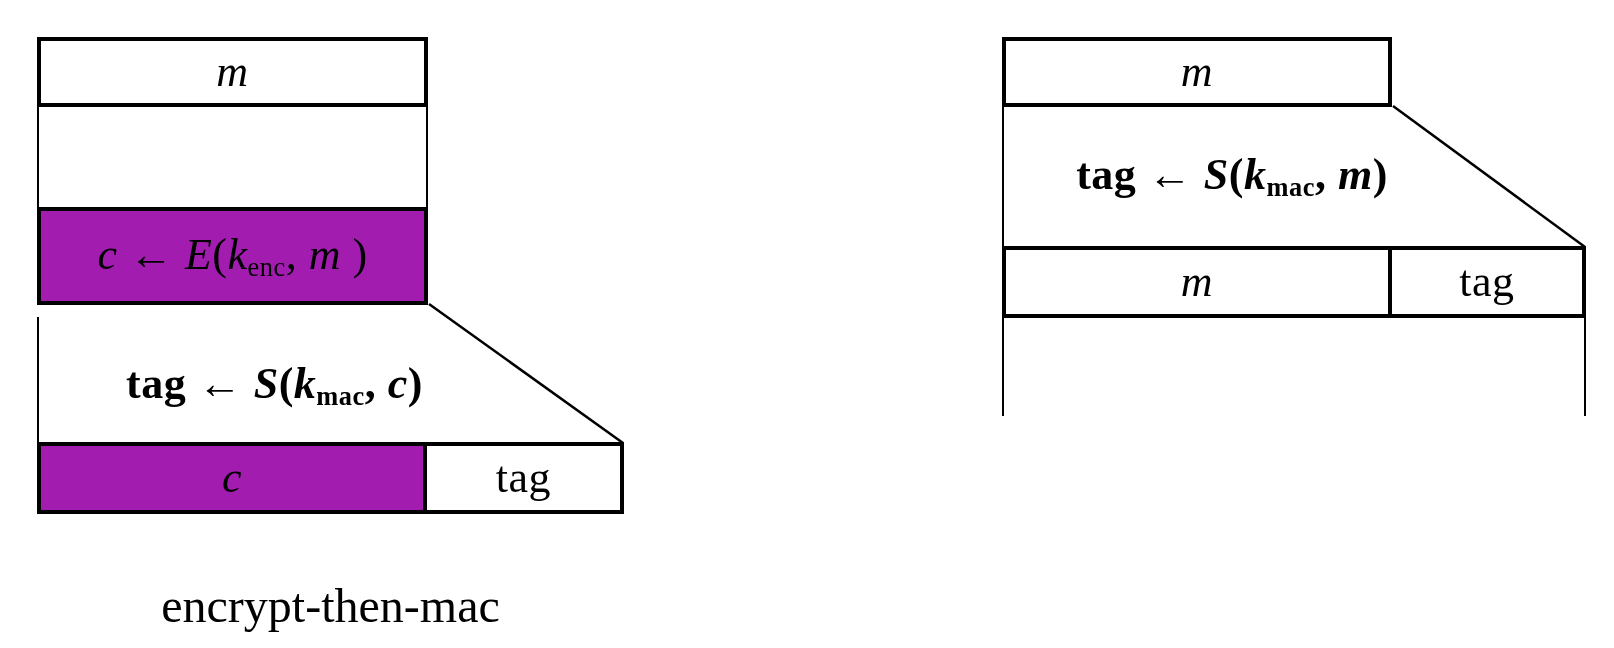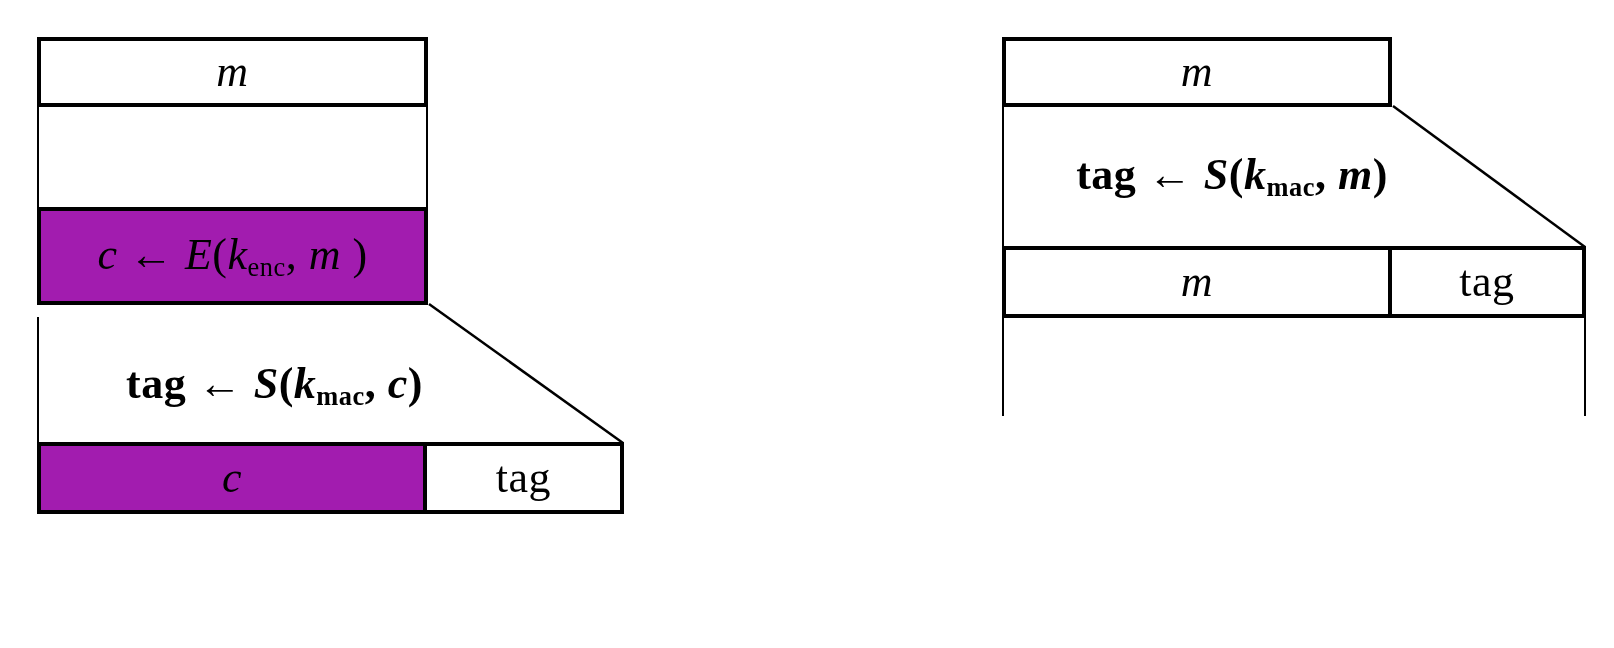--- a/index.html
+++ b/index.html
@@ -70,20 +70,21 @@
 
   <div class="abs box row" style="left:37px; top:442px; width:587px; height:72px;">
     <div class="cell cell-divider gray" style="width:386px;">
       <span class="math it">c</span>
     </div>
     <div class="cell" style="flex:1;">
       <span class="math rm">tag</span>
     </div>
   </div>
 
+  <div class="abs caption" style="left:37px; top:576px; width:587px;">encrypt-then-mac</div>
 
   <div class="abs box" style="left:1002px; top:37px; width:390px; height:70px;">
     <span class="math it">m</span>
   </div>
 
   <div class="abs thin-left formula-region" style="left:1002px; top:107px; width:458px; height:139px;">
     <span class="math"><span class="rm">tag</span><span class="rm"> ← </span><span class="it">S</span><span class="rm">(</span><span class="it">k</span><span class="sub">mac</span><span class="rm">, </span><span class="it">m</span><span class="rm">)</span></span>
   </div>
 
   <div class="abs box row" style="left:1002px; top:246px; width:584px; height:72px;">

